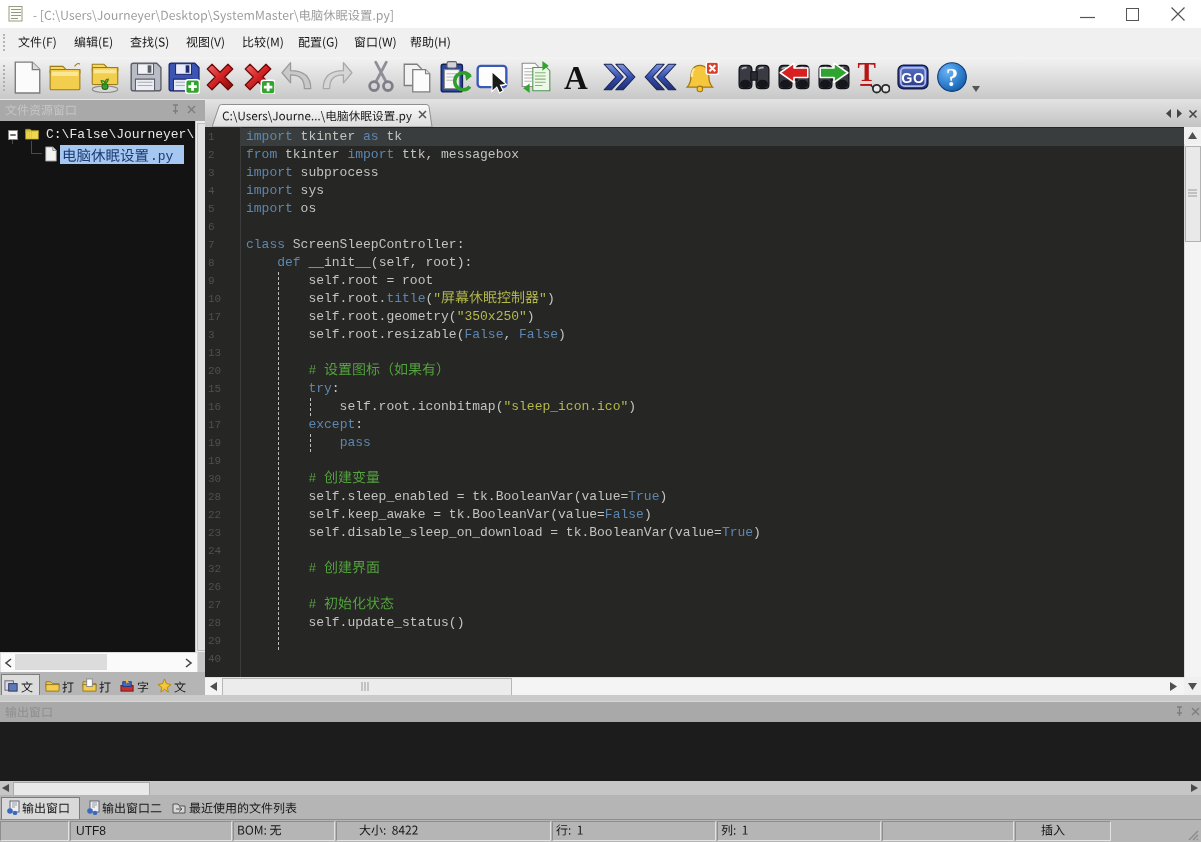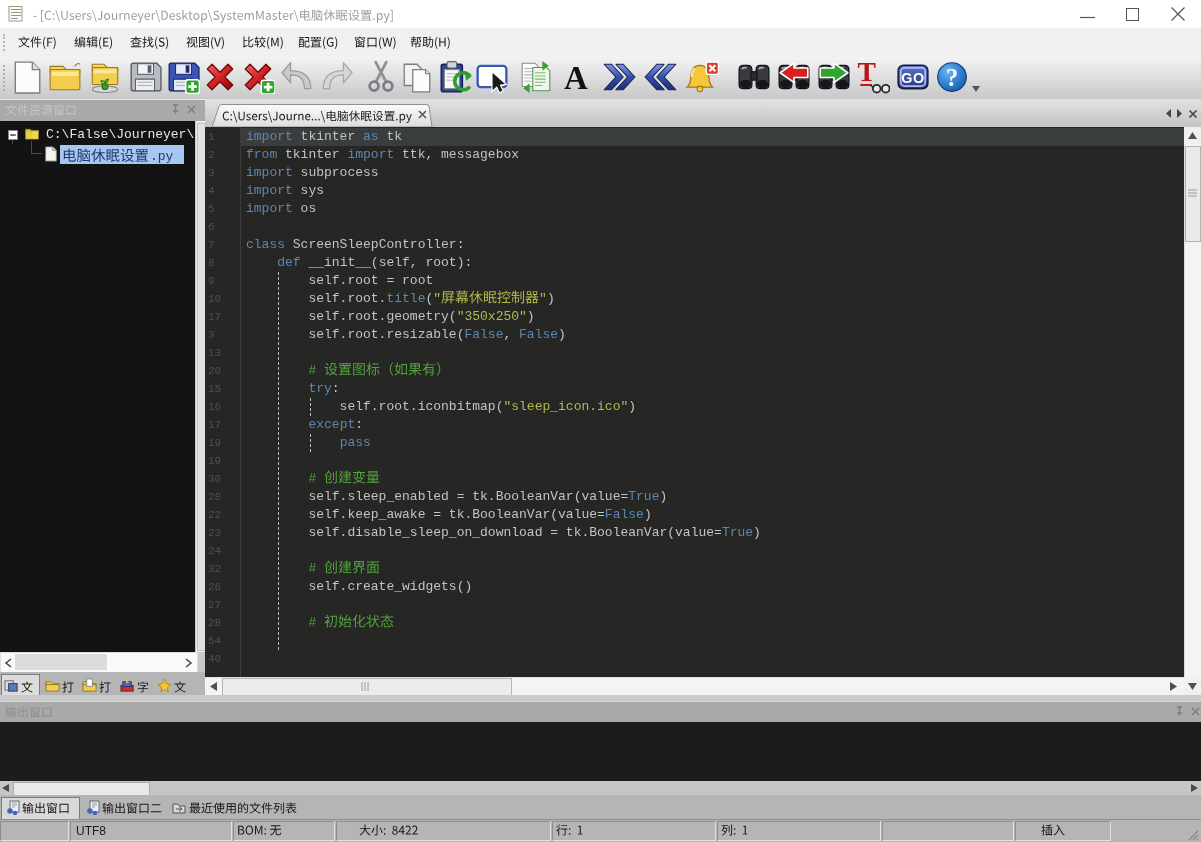--- a/index.html
+++ b/index.html
@@ -595,21 +595,21 @@
     <div style="height:18px">19</div>
     <div style="height:18px">30</div>
     <div style="height:18px">28</div>
     <div style="height:18px">22</div>
     <div style="height:18px">23</div>
     <div style="height:18px">24</div>
     <div style="height:18px">32</div>
     <div style="height:18px">26</div>
     <div style="height:18px">27</div>
     <div style="height:18px">28</div>
-    <div style="height:18px">54</div>
+    <div style="height:18px">29</div>
     <div style="height:18px">40</div>
   </div>
 <div style="position:absolute;left:278px;top:272px;width:1px;height:378px;border-left:1px dashed #bdbdbd"></div>
 <div style="position:absolute;left:310px;top:398px;width:1px;height:18px;border-left:1px dashed #bdbdbd"></div>
 <div style="position:absolute;left:310px;top:434px;width:1px;height:18px;border-left:1px dashed #bdbdbd"></div>
 <div style="position:absolute;left:246px;top:128px;width:935px;font:13px 'Liberation Mono';line-height:18px;color:#c2c4c0;white-space:pre"><div style="height:18px"><span style="color:#5d87b0">import</span> tkinter <span style="color:#5d87b0">as</span> tk</div><div style="height:18px"><span style="color:#5d87b0">from</span> tkinter <span style="color:#5d87b0">import</span> ttk, messagebox</div><div style="height:18px"><span style="color:#5d87b0">import</span> subprocess</div><div style="height:18px"><span style="color:#5d87b0">import</span> sys</div><div style="height:18px"><span style="color:#5d87b0">import</span> os</div><div style="height:18px"></div><div style="height:18px"><span style="color:#5d87b0">class</span> ScreenSleepController:</div><div style="height:18px">    <span style="color:#5d87b0">def</span> __init__(self, root):</div><div style="height:18px">        self.root = root</div><div style="height:18px">        self.root.<span style="color:#5d87b0">title</span>(<span style="color:#b3b94a">"</span><svg style="overflow:visible;vertical-align:-1.68px" width="98.00" height="14.00" viewBox="0 -880 7000 1000" fill="#b3b94a">
         <use href="#g58" x="0"></use>
         <use href="#g59" x="1000"></use>
         <use href="#g25" x="2000"></use>
         <use href="#g26" x="3000"></use>
@@ -629,27 +629,27 @@
       </svg></div><div style="height:18px">        <span style="color:#5d87b0">try</span>:</div><div style="height:18px">            self.root.iconbitmap(<span style="color:#b3b94a">"sleep_icon.ico"</span>)</div><div style="height:18px">        <span style="color:#5d87b0">except</span>:</div><div style="height:18px">            <span style="color:#5d87b0">pass</span></div><div style="height:18px"></div><div style="height:18px">        <span style="color:#54a33e"># </span><svg style="overflow:visible;vertical-align:-1.68px" width="56.00" height="14.00" viewBox="0 -880 4000 1000" fill="#54a33e">
         <use href="#g69" x="0"></use>
         <use href="#g70" x="1000"></use>
         <use href="#g71" x="2000"></use>
         <use href="#g72" x="3000"></use>
       </svg></div><div style="height:18px">        self.sleep_enabled = tk.BooleanVar(value=<span style="color:#5d87b0">True</span>)</div><div style="height:18px">        self.keep_awake = tk.BooleanVar(value=<span style="color:#5d87b0">False</span>)</div><div style="height:18px">        self.disable_sleep_on_download = tk.BooleanVar(value=<span style="color:#5d87b0">True</span>)</div><div style="height:18px"></div><div style="height:18px">        <span style="color:#54a33e"># </span><svg style="overflow:visible;vertical-align:-1.68px" width="56.00" height="14.00" viewBox="0 -880 4000 1000" fill="#54a33e">
         <use href="#g69" x="0"></use>
         <use href="#g70" x="1000"></use>
         <use href="#g73" x="2000"></use>
         <use href="#g74" x="3000"></use>
-      </svg></div><div style="height:18px">        self.create_widgets()</div><div style="height:18px"></div><div style="height:18px">        <span style="color:#54a33e"># </span><svg style="overflow:visible;vertical-align:-1.68px" width="70.00" height="14.00" viewBox="0 -880 5000 1000" fill="#54a33e">
+      </svg></div><div style="height:18px"></div><div style="height:18px">        <span style="color:#54a33e"># </span><svg style="overflow:visible;vertical-align:-1.68px" width="70.00" height="14.00" viewBox="0 -880 5000 1000" fill="#54a33e">
         <use href="#g75" x="0"></use>
         <use href="#g76" x="1000"></use>
         <use href="#g77" x="2000"></use>
         <use href="#g78" x="3000"></use>
         <use href="#g79" x="4000"></use>
-      </svg></div><div style="height:18px"></div></div>
+      </svg></div><div style="height:18px">        self.update_status()</div><div style="height:18px"></div></div>
 <div style="position:absolute;left:1184px;top:127px;width:17px;height:568px;background:#f4f4f4;border-left:1px solid #dcdcdc"></div>
 <div style="position:absolute;left:1184px;top:127px;width:17px;height:17px;background:#f0f0f0"></div>
 <svg style="position:absolute;left:1188px;top:132px" width="9" height="7" viewBox="0 0 9 7">
     <path d="M4.5 0 L9 7 L0 7 Z" fill="#505050"></path>
   </svg>
 <div style="position:absolute;left:1185px;top:146px;width:14px;height:94px;background:#e9e9e9;border:1px solid #b2b2b2"></div>
 <svg style="position:absolute;left:1188px;top:189px" width="9" height="8" viewBox="0 0 9 8">
     <path d="M0 1h9M0 4h9M0 7h9" stroke="#9a9a9a"></path>
   </svg>
 <div style="position:absolute;left:1184px;top:677px;width:17px;height:18px;background:#f0f0f0"></div>

